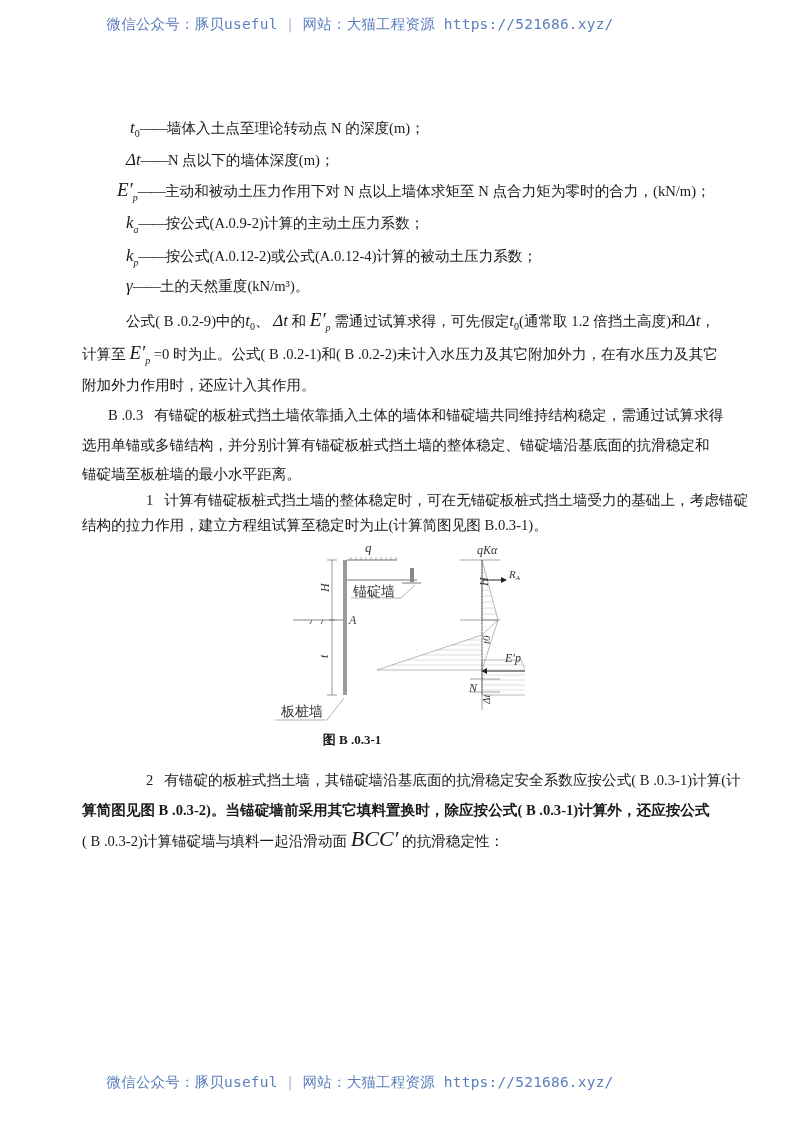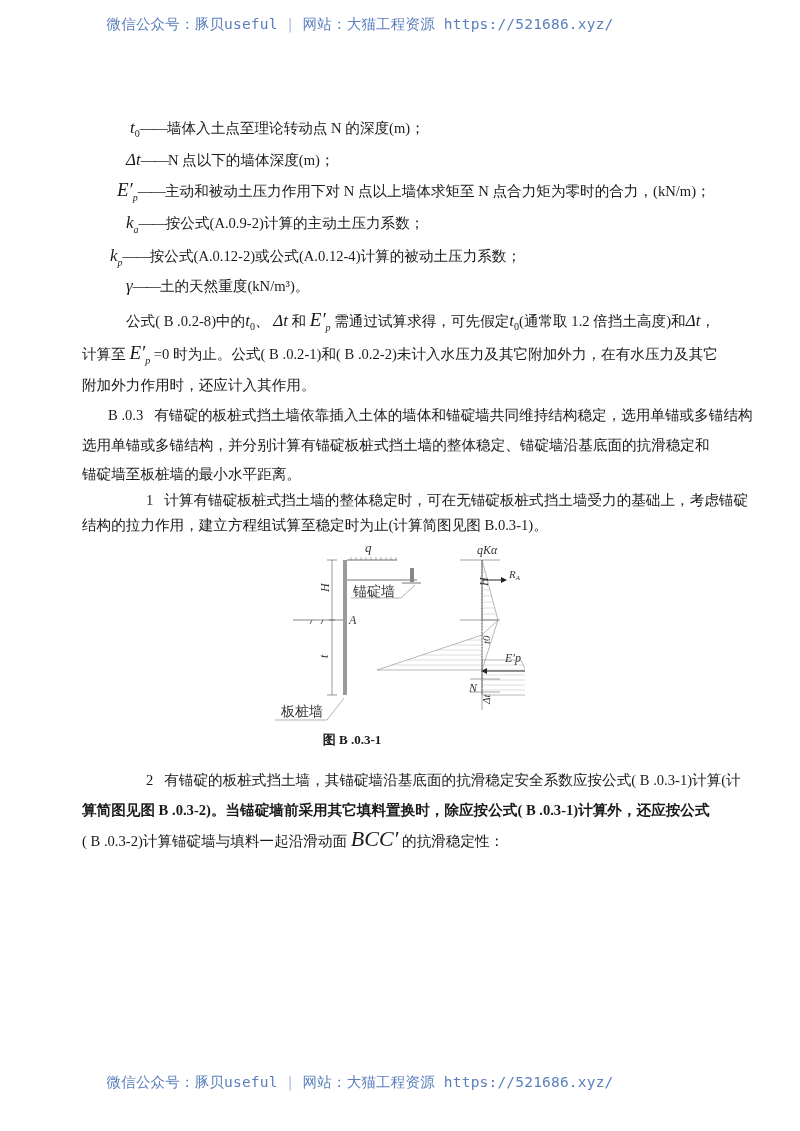--- a/index.html
+++ b/index.html
@@ -35,37 +35,37 @@
 </div>
 <div class="line" style="left:126px; top:150px;">
   <span class="math">Δt</span><span class="dash">——</span><span>N 点以下的墙体深度(m)；</span>
 </div>
 <div class="line" style="left:117px; top:180px;">
   <span class="math" style="font-size:19px">E′</span><span class="subi">p</span><span class="dash">——</span><span>主动和被动土压力作用下对 N 点以上墙体求矩至 N 点合力矩为零时的合力，(kN/m)；</span>
 </div>
 <div class="line" style="left:126px; top:213px;">
   <span class="math">k</span><span class="subi">a</span><span class="dash">——</span><span>按公式(A.0.9-2)计算的主动土压力系数；</span>
 </div>
-<div class="line" style="left:110px; top:246px;">
+<div class="line" style="left:126px; top:246px;">
   <span class="math">k</span><span class="subi">p</span><span class="dash">——</span><span>按公式(A.0.12-2)或公式(A.0.12-4)计算的被动土压力系数；</span>
 </div>
 <div class="line" style="left:126px; top:276px;">
   <span class="math">γ</span><span class="dash">——</span><span>土的天然重度(kN/m³)。</span>
 </div>
 
 <div class="line" style="left:126px; top:310px;">
-  <span>公式( B .0.2-8)中的</span><span class="math">t</span><span class="sub">0</span><span>、</span> <span class="math">Δt</span> <span>和</span> <span class="math" style="font-size:19px">E′</span><span class="subi">p</span> <span>需通过试算求得，可先假定</span><span class="math">t</span><span class="sub">0</span><span>(通常取 1.2 倍挡土高度)和</span><span class="math">Δt</span><span>，</span>
+  <span>公式( B .0.2-9)中的</span><span class="math">t</span><span class="sub">0</span><span>、</span> <span class="math">Δt</span> <span>和</span> <span class="math" style="font-size:19px">E′</span><span class="subi">p</span> <span>需通过试算求得，可先假定</span><span class="math">t</span><span class="sub">0</span><span>(通常取 1.2 倍挡土高度)和</span><span class="math">Δt</span><span>，</span>
 </div>
 <div class="line" style="left:82px; top:343px;">
   <span>计算至</span> <span class="math" style="font-size:19px">E′</span><span class="subi">p</span> <span>=0 时为止。公式( B .0.2-1)和( B .0.2-2)未计入水压力及其它附加外力，在有水压力及其它</span>
 </div>
 <div class="line" style="left:82px; top:375px;">附加外力作用时，还应计入其作用。</div>
 
 <div class="line" style="left:86px; top:405px;">
-  <span class="bold">B .0.3</span>&nbsp;&nbsp;&nbsp;<span>有锚碇的板桩式挡土墙依靠插入土体的墙体和锚碇墙共同维持结构稳定，选用单锚或多锚结构</span>
+  <span class="bold">B .0.3</span>&nbsp;&nbsp;&nbsp;<span>有锚碇的板桩式挡土墙依靠插入土体的墙体和锚碇墙共同维持结构稳定，需通过试算求得</span>
 </div>
 <div class="line" style="left:82px; top:435px;">选用单锚或多锚结构，并分别计算有锚碇板桩式挡土墙的整体稳定、锚碇墙沿基底面的抗滑稳定和</div>
 <div class="line" style="left:82px; top:464px;">锚碇墙至板桩墙的最小水平距离。</div>
 
 <div class="line" style="left:124px; top:490px;">
   <span class="bold">1</span>&nbsp;&nbsp;&nbsp;<span>计算有锚碇板桩式挡土墙的整体稳定时，可在无锚碇板桩式挡土墙受力的基础上，考虑锚碇</span>
 </div>
 <div class="line" style="left:82px; top:515px;">结构的拉力作用，建立方程组试算至稳定时为止(计算简图见图 B.0.3-1)。</div>
 
 <div class="figure">

